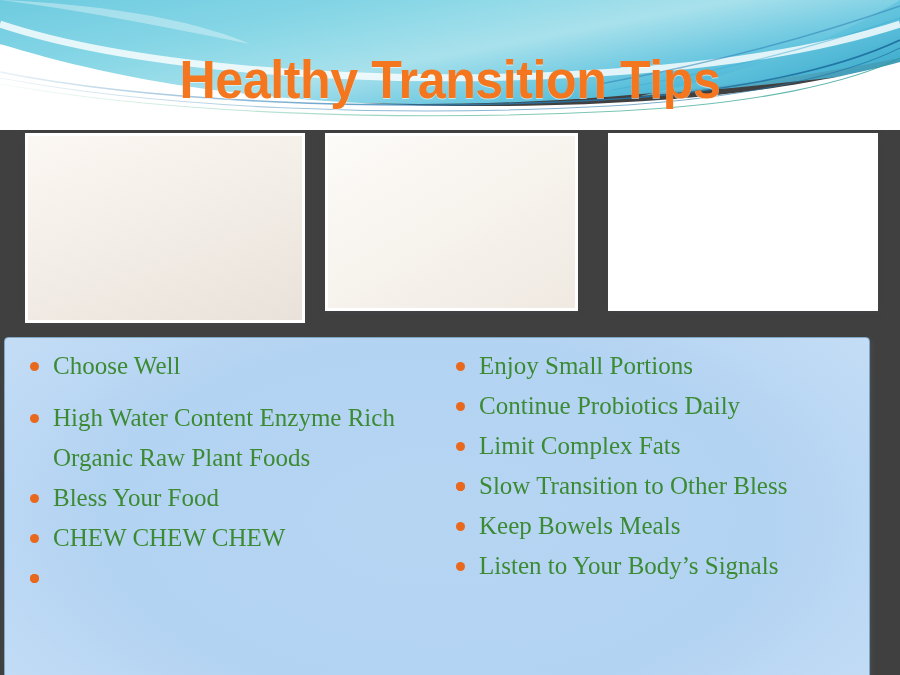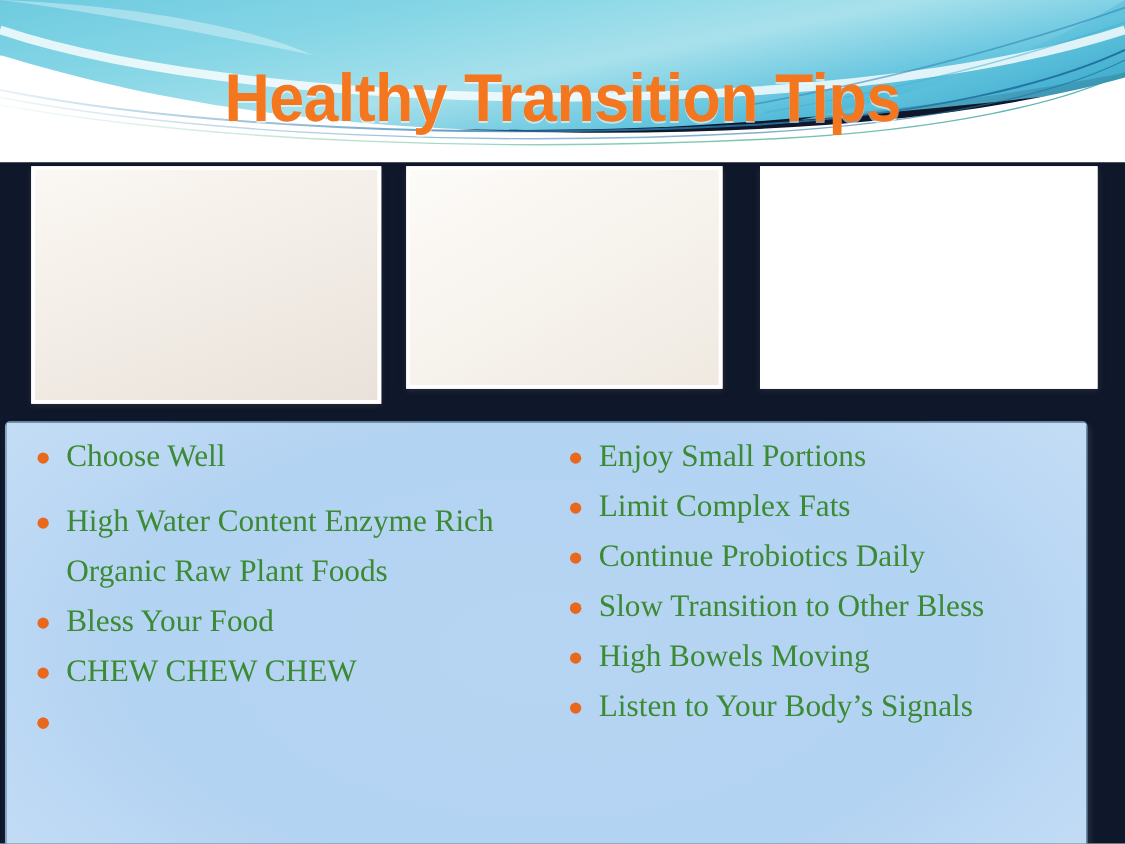--- a/index.html
+++ b/index.html
@@ -14,21 +14,21 @@
     overflow: hidden;
     font-family: "Liberation Serif", serif;
     position: relative;
   }
 
   
   .slide {
     position: relative;
     width: 900px;
     height: 675px;
-    background: #0f172a;
+    background: #404040;
     overflow: hidden;
   }
 
   
   .header-band {
     position: absolute;
     left: 0; top: 0;
     width: 900px;
     height: 130px;
     overflow: hidden;
@@ -556,36 +556,36 @@
       </div>
 
       <div class="col col-right">
         <ul class="tips">
           <li>
             <span class="dot"></span>
             <span class="txt">Enjoy Small Portions</span>
           </li>
           <li>
             <span class="dot"></span>
+            <span class="txt">Continue Probiotics Daily</span>
+          </li>
+          <li>
+            <span class="dot"></span>
             <span class="txt">Limit Complex Fats</span>
           </li>
           <li>
             <span class="dot"></span>
-            <span class="txt">Continue Probiotics Daily</span>
-          </li>
-          <li>
-            <span class="dot"></span>
           </li>
           <li>
             <span class="dot"></span>
             <span class="txt">Slow Transition to Other Bless</span>
           </li>
           <li>
             <span class="dot"></span>
-            <span class="txt">High Bowels Moving</span>
+            <span class="txt">Keep Bowels Meals</span>
           </li>
           <li>
             <span class="dot"></span>
             <span class="txt">Listen to Your Body’s Signals</span>
           </li>
         </ul>
       </div>
     </div>
   </div>
 

